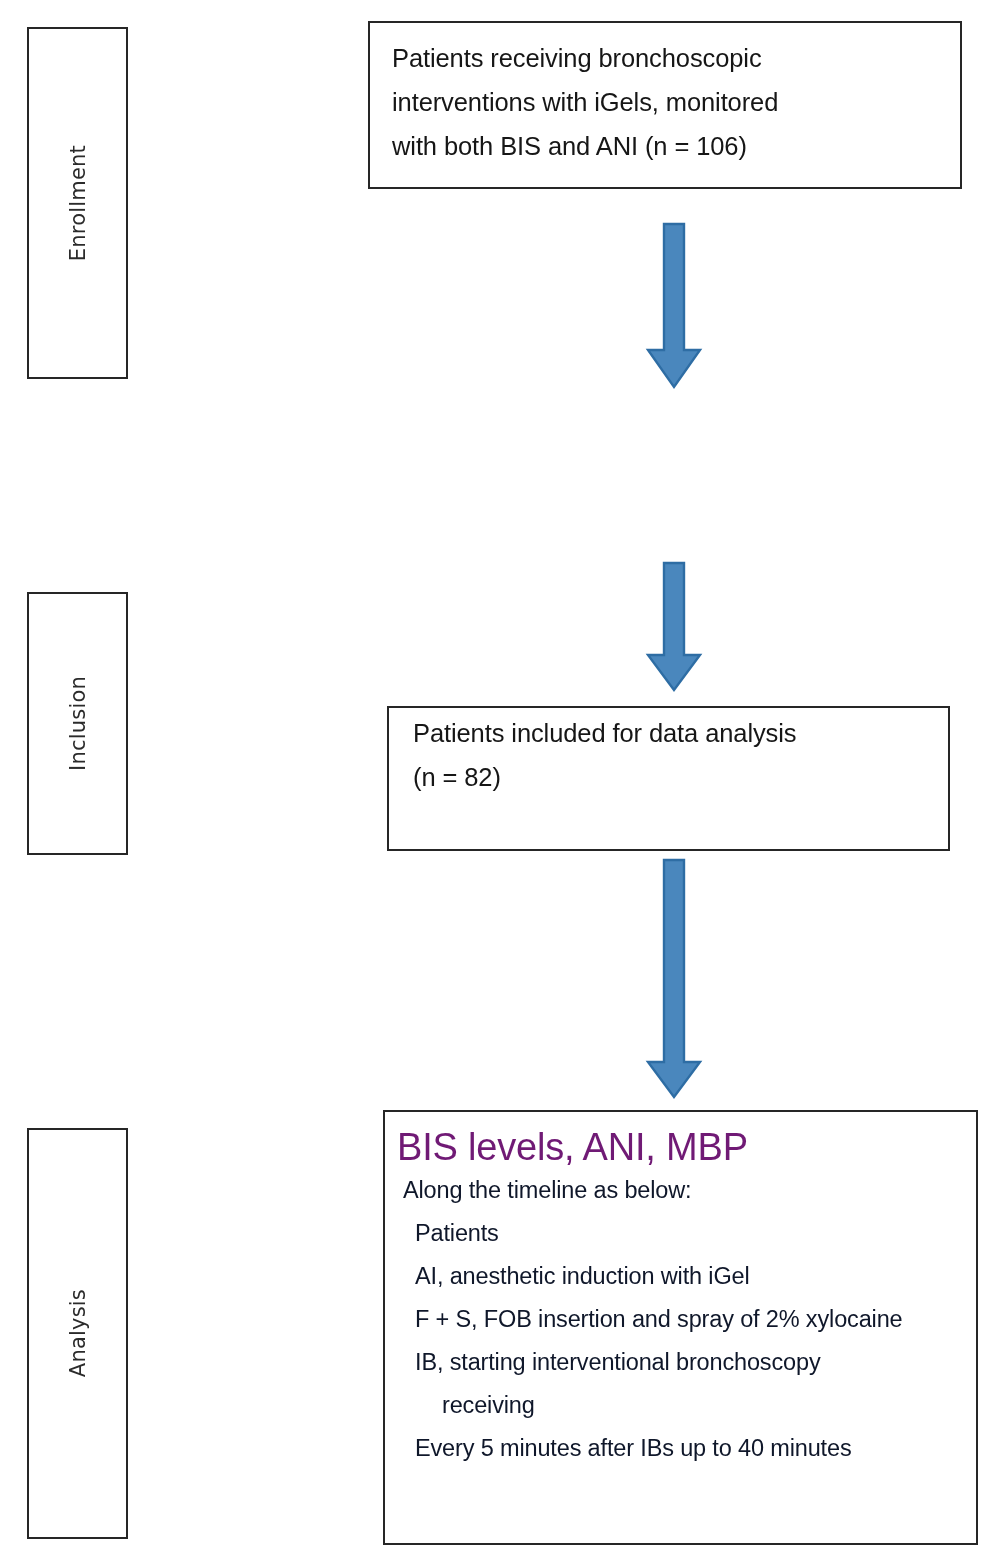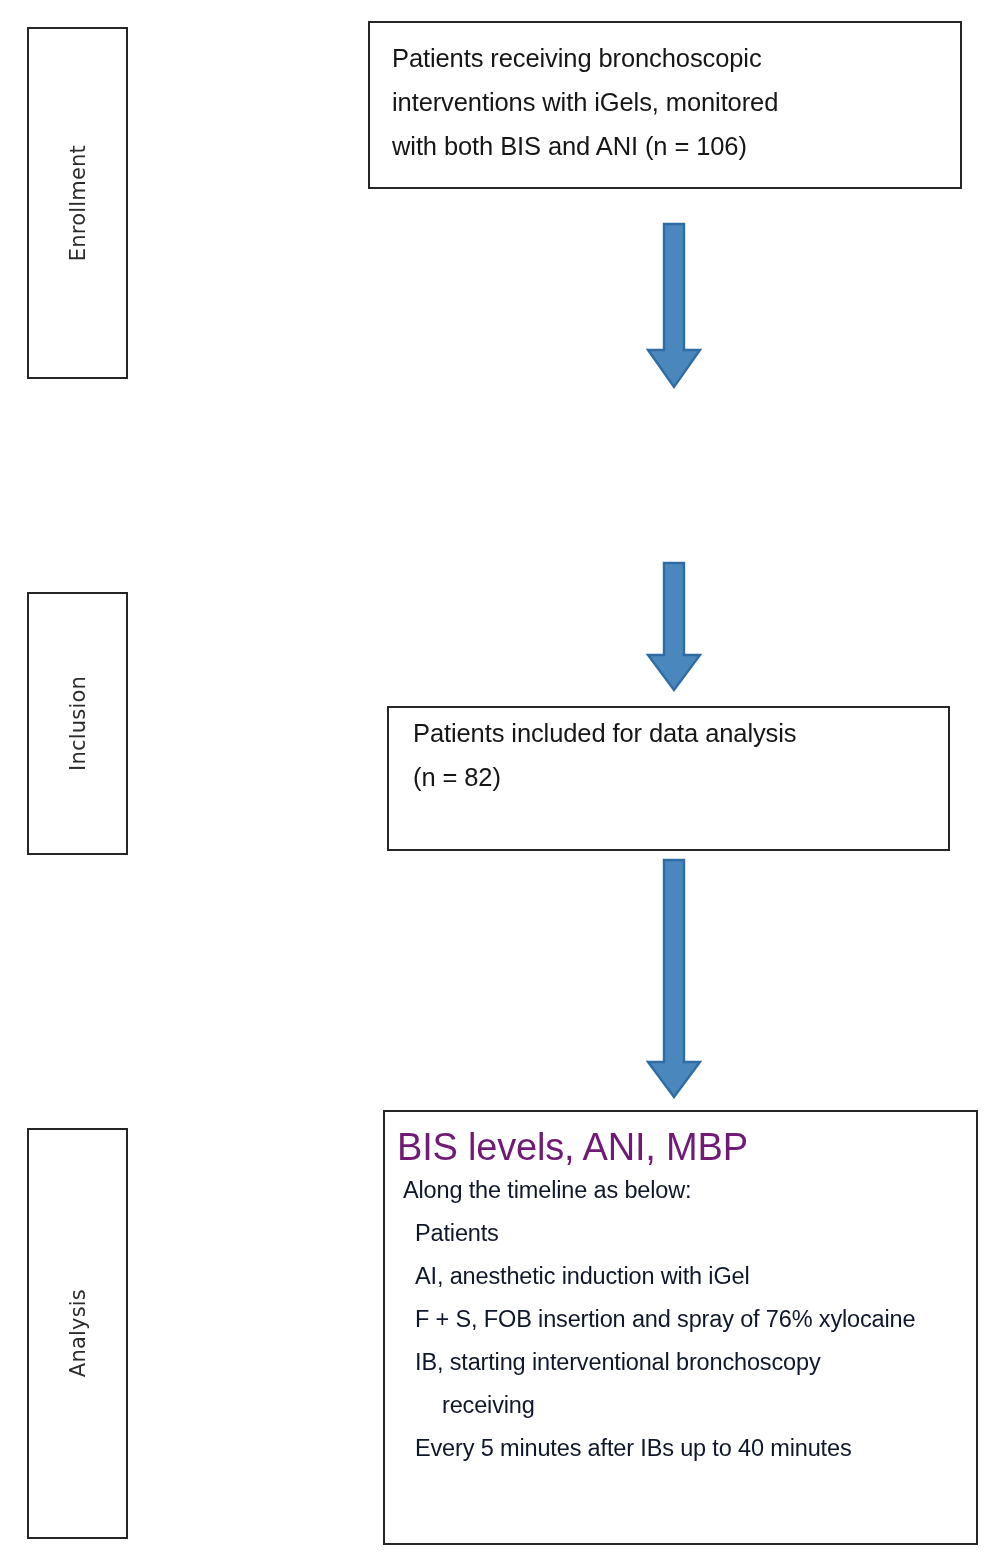--- a/index.html
+++ b/index.html
@@ -133,20 +133,20 @@
       <polygon points="19,2 39,2 39,204 55,204 29,239 3,204 19,204" fill="#4a87bd" stroke="#2e6da4" stroke-width="2.4" stroke-linejoin="miter"></polygon>
     </svg>
   </div>
 
   <div class="flow-box" style="left:383px; top:1110px; width:595px; height:435px;">
     <div class="analysis-inner">
       <div class="analysis-title">BIS levels, ANI, MBP</div>
       <div class="analysis-line ind-1">Along the timeline as below:</div>
       <div class="analysis-line ind-2">Patients</div>
       <div class="analysis-line ind-2">AI, anesthetic induction with iGel</div>
-      <div class="analysis-line ind-2">F + S, FOB insertion and spray of 76% xylocaine</div>
+      <div class="analysis-line ind-2">F + S, FOB insertion and spray of 2% xylocaine</div>
       <div class="analysis-line ind-2" style="">IB, starting interventional bronchoscopy</div>
       <div class="analysis-line ind-3">receiving</div>
       <div class="analysis-line ind-2">Every 5 minutes after IBs up to 40 minutes</div>
     </div>
   </div>
 
 </div>
 
 </body></html>

